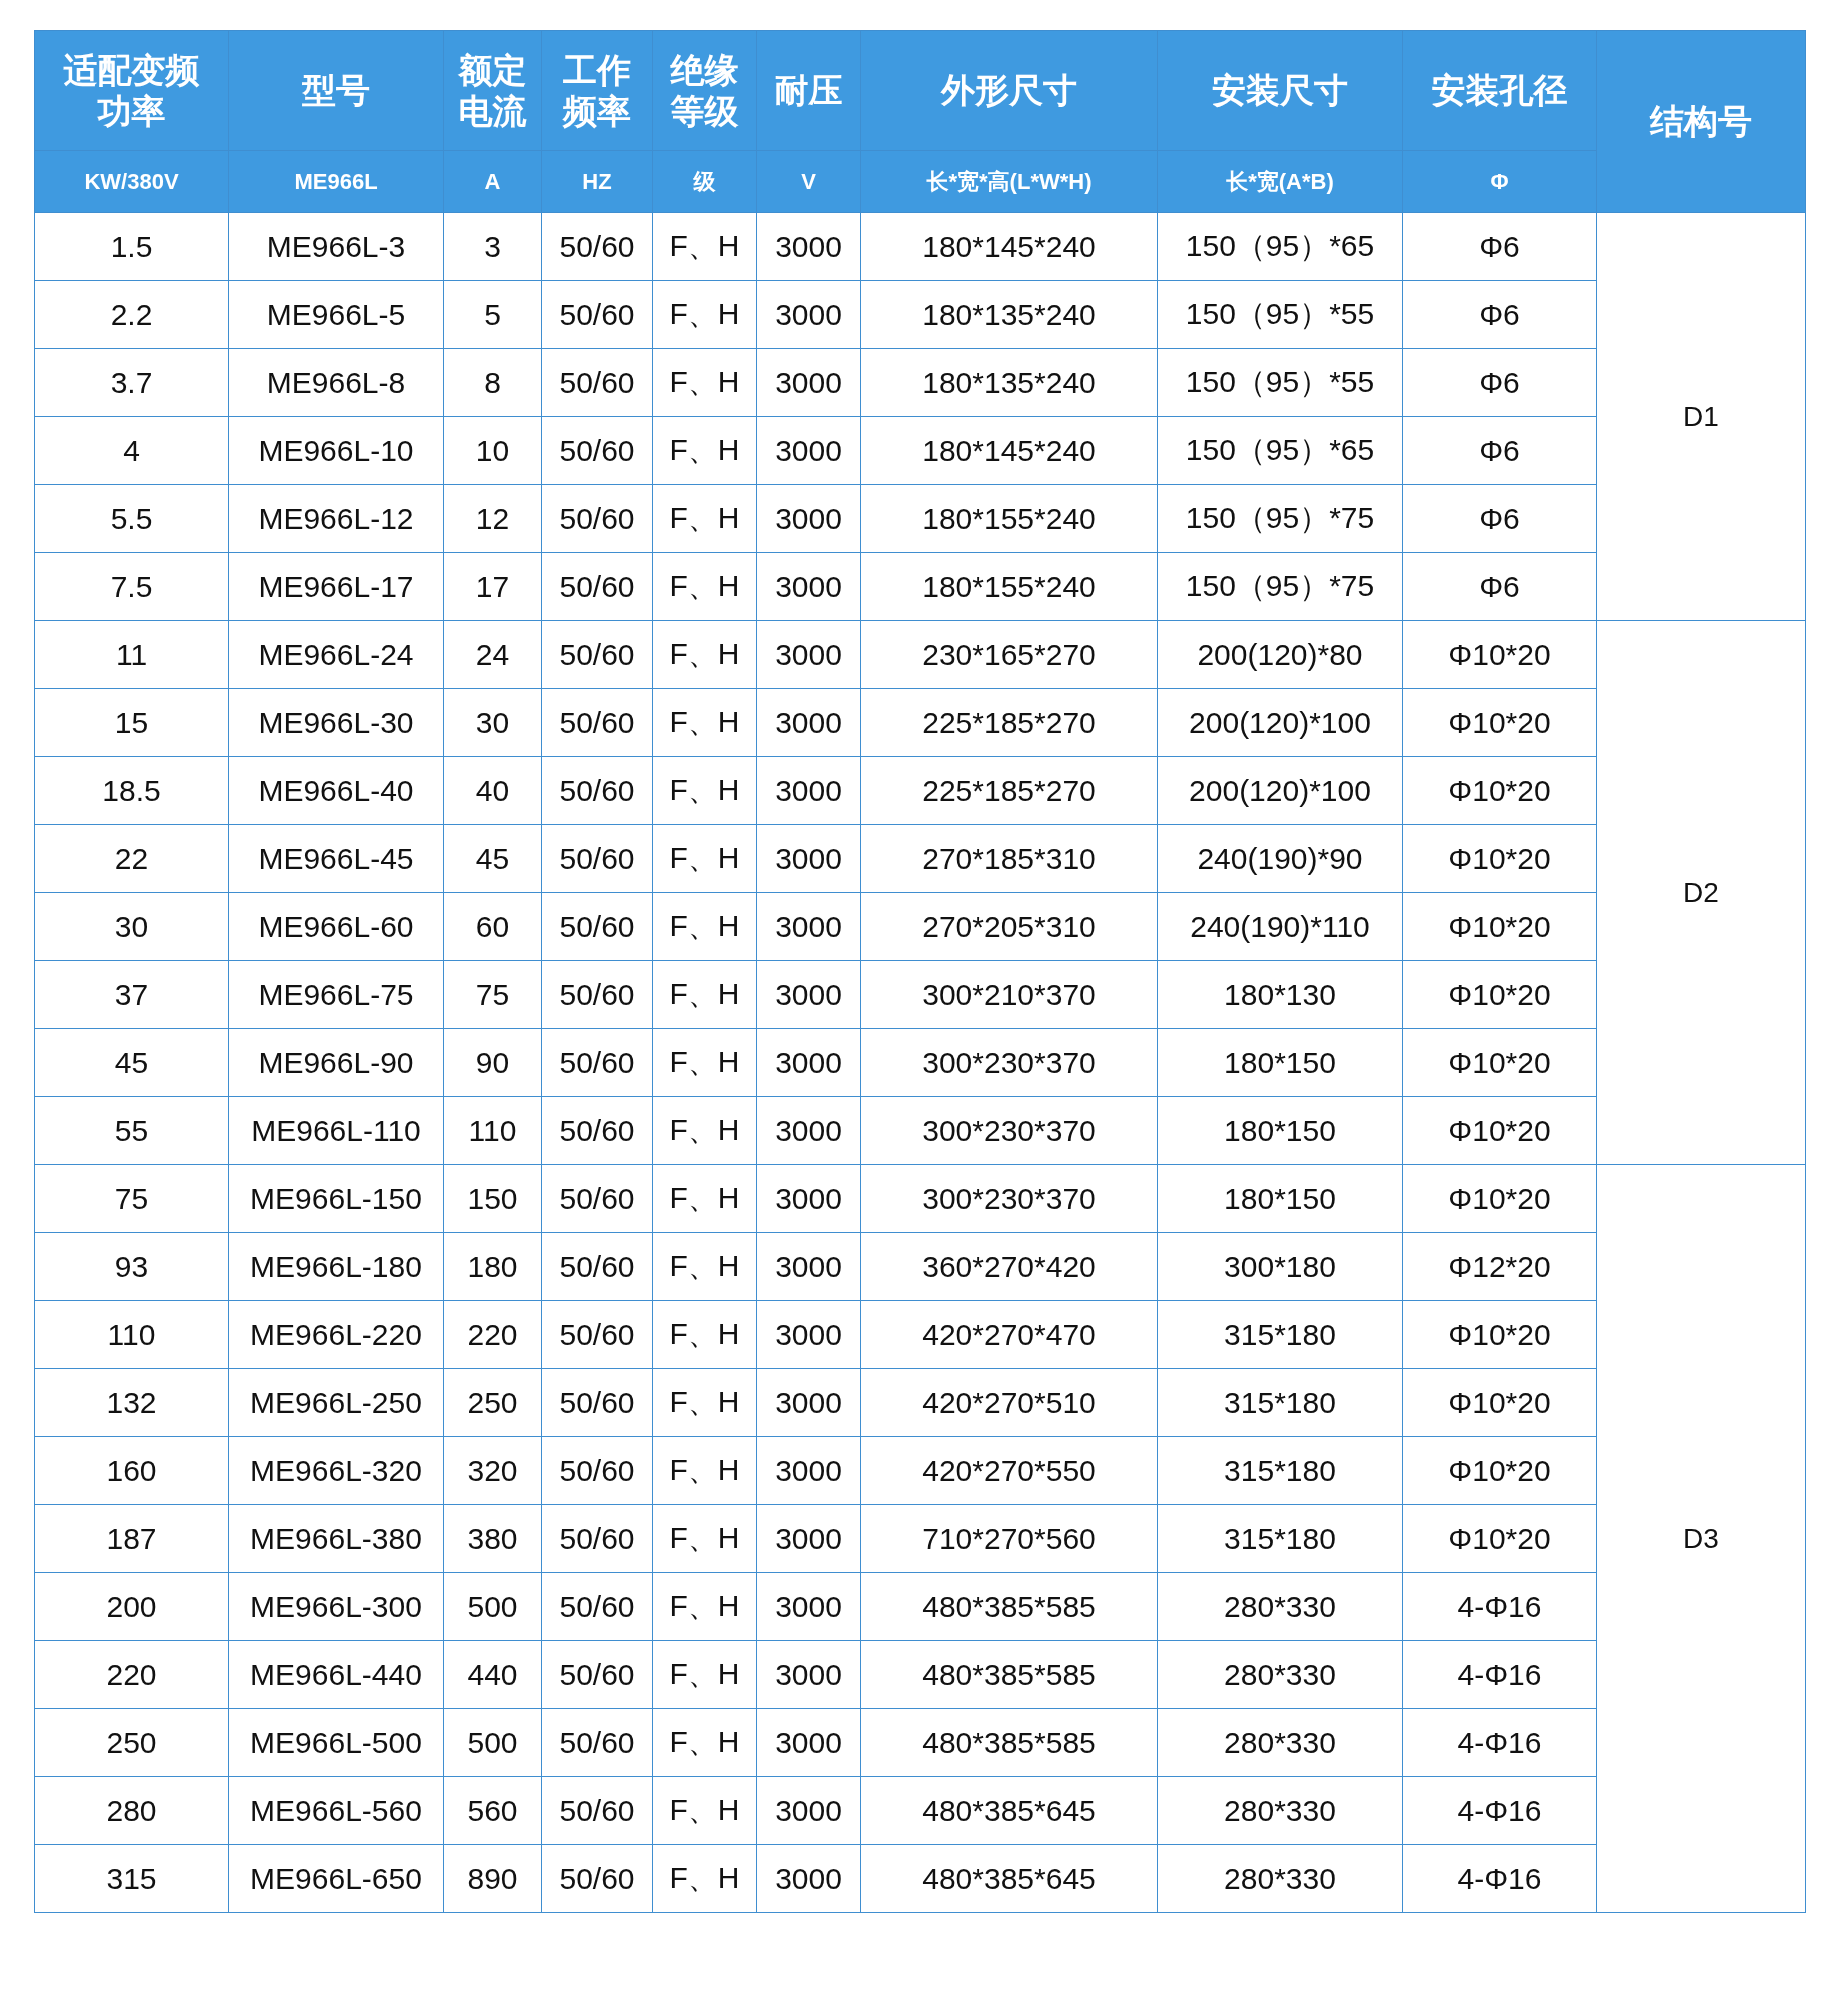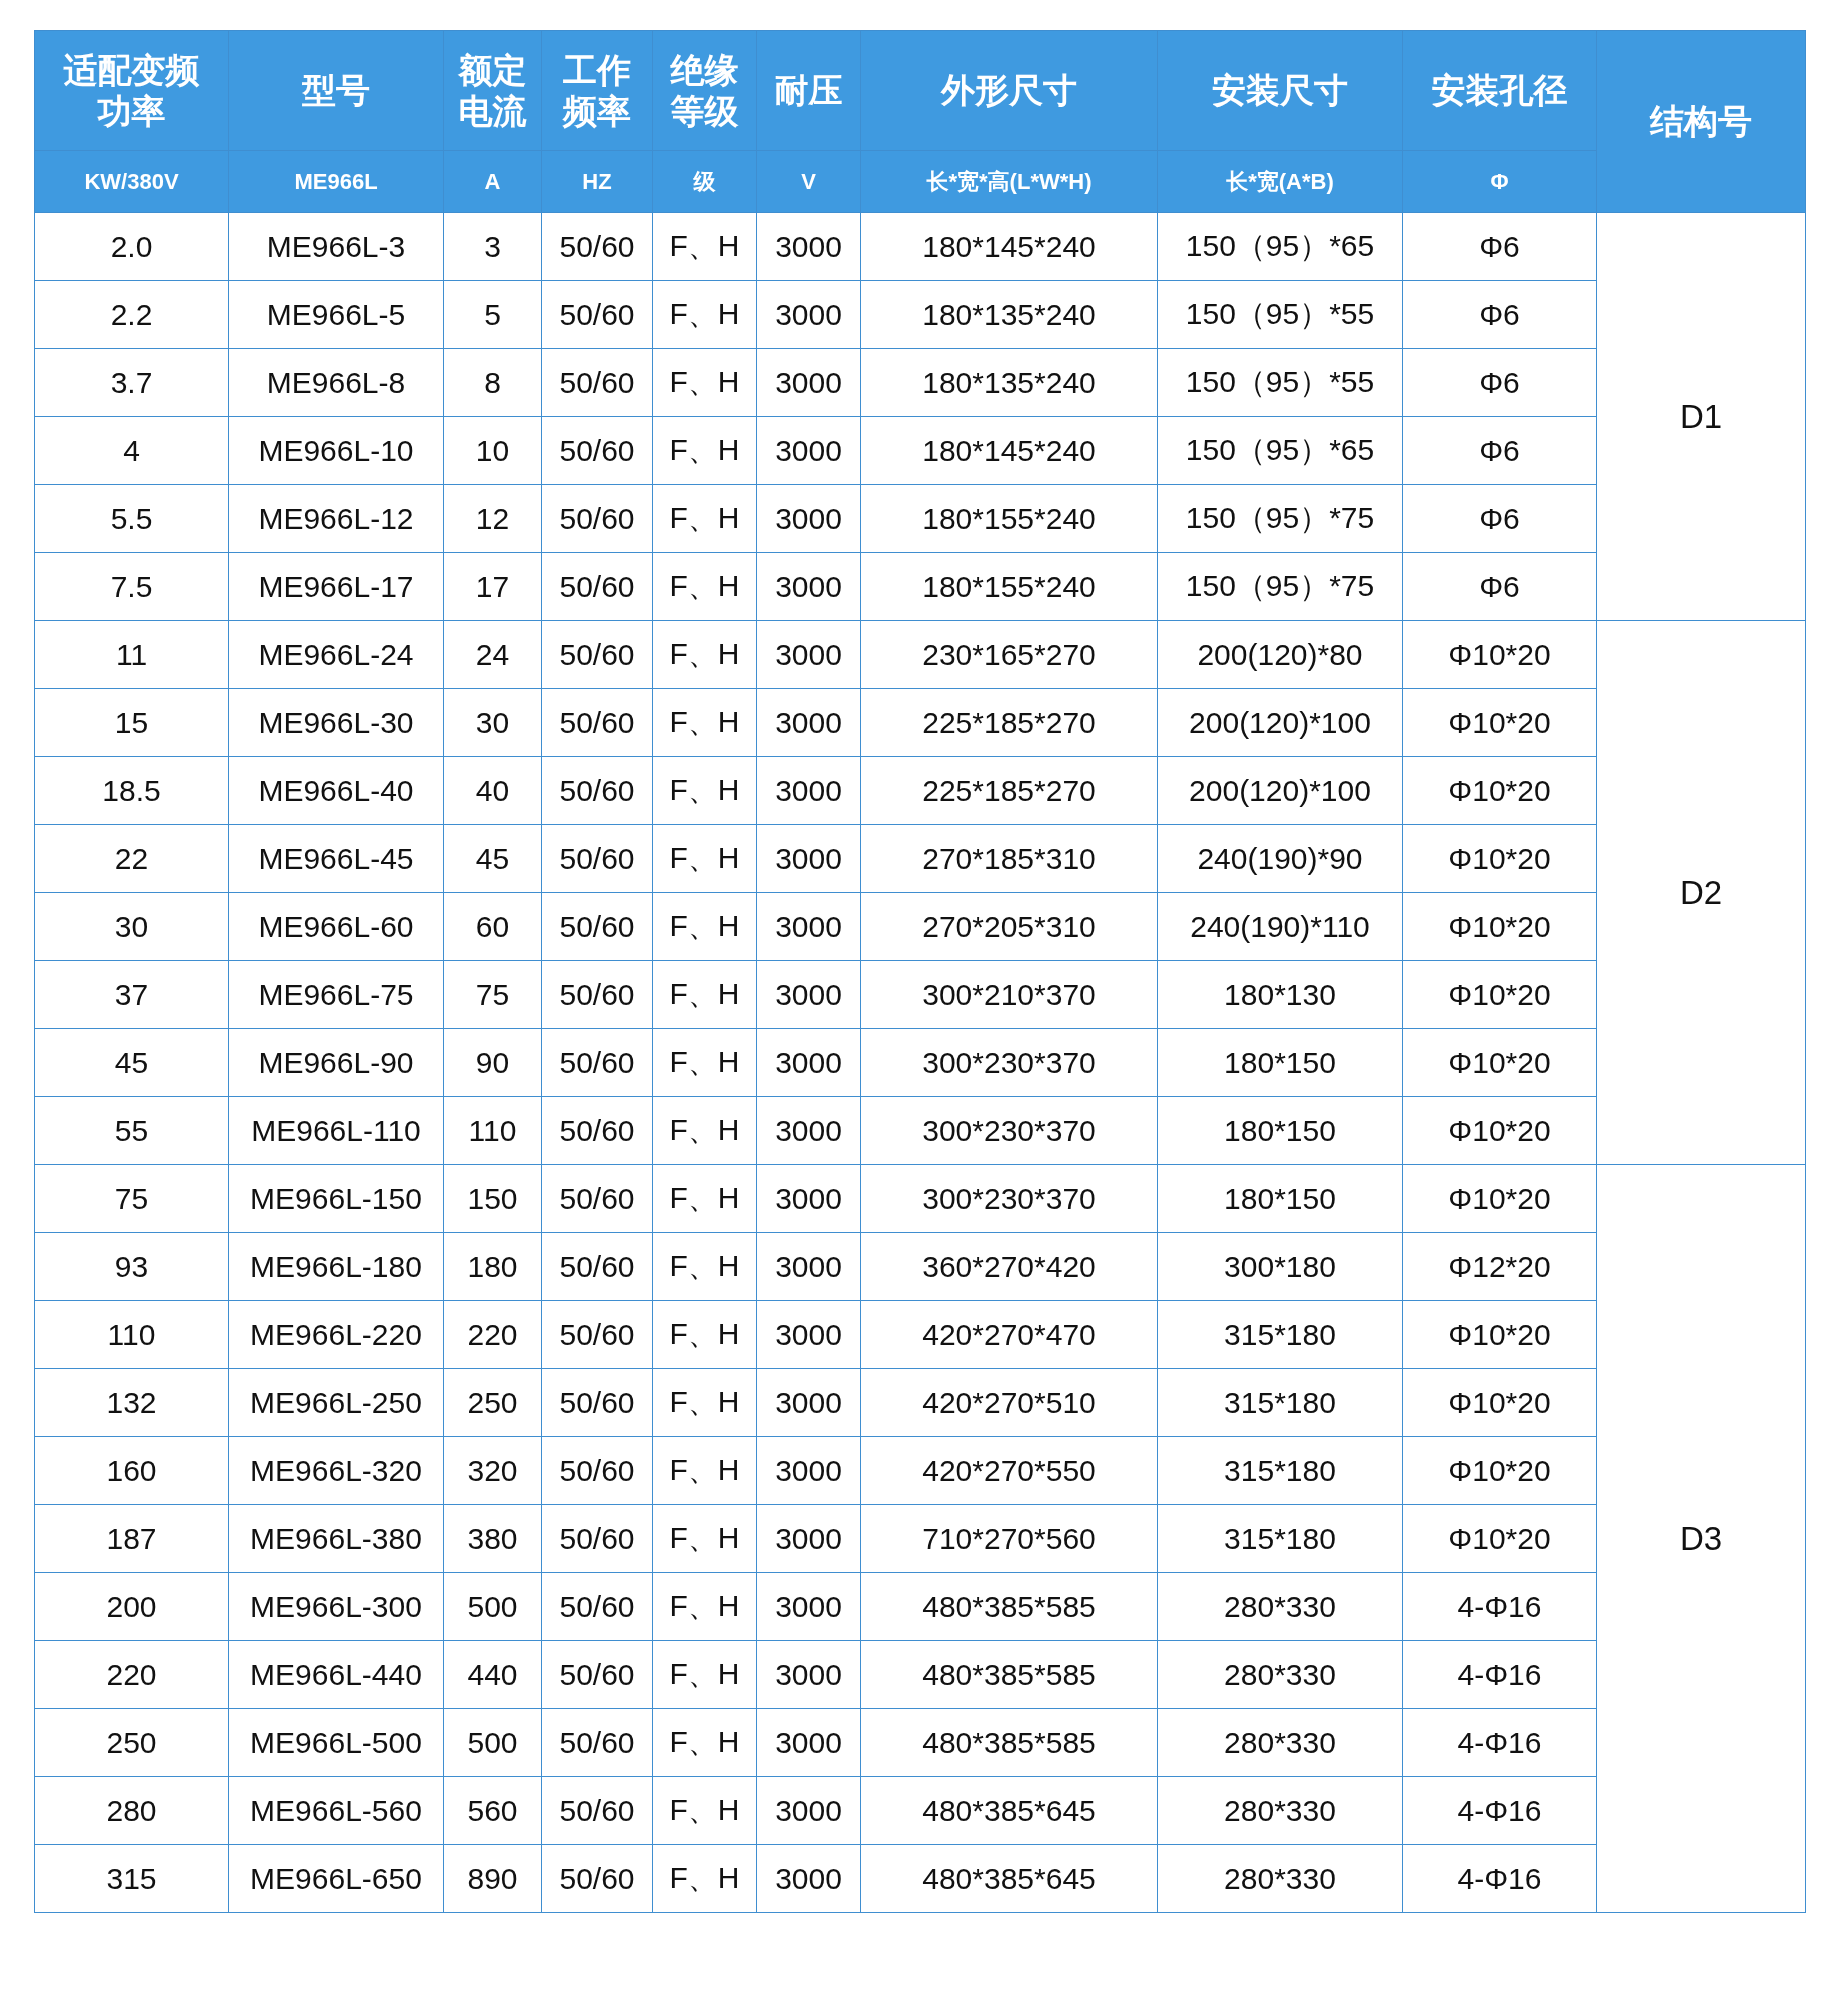--- a/index.html
+++ b/index.html
@@ -64,21 +64,21 @@
     margin-left: 7px;
   }
   tbody td {
     height: 67px;
     font-size: 30px;
     background: #ffffff;
     color: #111111;
     white-space: nowrap;
   }
   tbody td.struct {
-    font-size: 33px;
+    font-size: 28px;
   }
 </style>
 </head>
 <body>
 
 <div class="sheet">
   <table class="spec">
     <colgroup>
       <col class="c0">
         <col class="c1">
@@ -111,21 +111,21 @@
         <th>HZ</th>
         <th>级</th>
         <th>V</th>
         <th>长*宽*高(L*W*H)</th>
         <th>长*宽(A*B)</th>
         <th>Φ</th>
       </tr>
     </thead>
     <tbody id="spec-body">
         <tr>
-          <td>2.0</td>
+          <td>1.5</td>
           <td>ME966L-3</td>
           <td>3</td>
           <td>50/60</td>
           <td>F、H</td>
           <td>3000</td>
           <td>180*145*240</td>
           <td>150（95）*65</td>
           <td>Φ6</td>
           <td class="struct" rowspan="6">D1</td>
         </tr>

